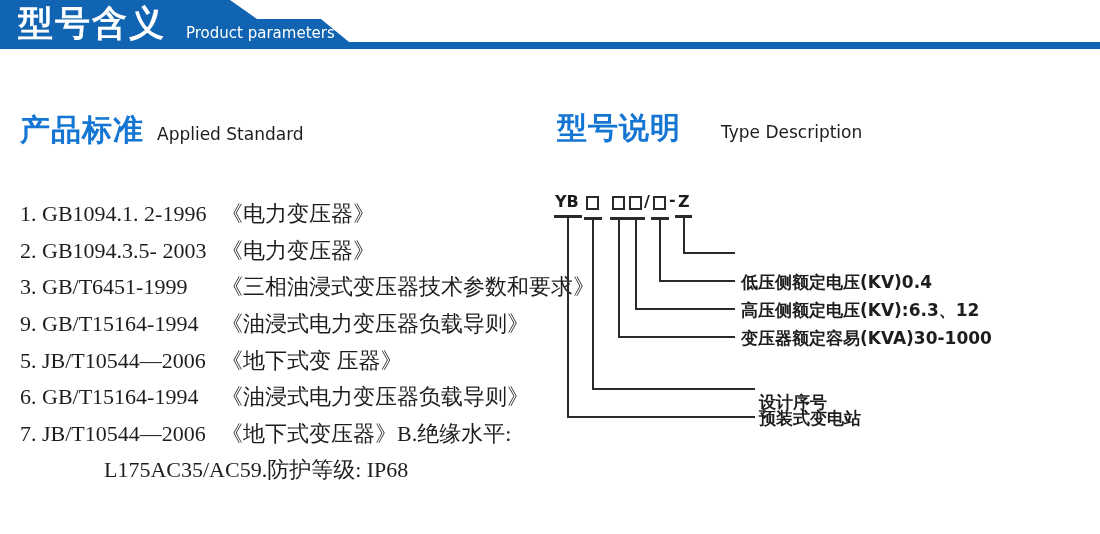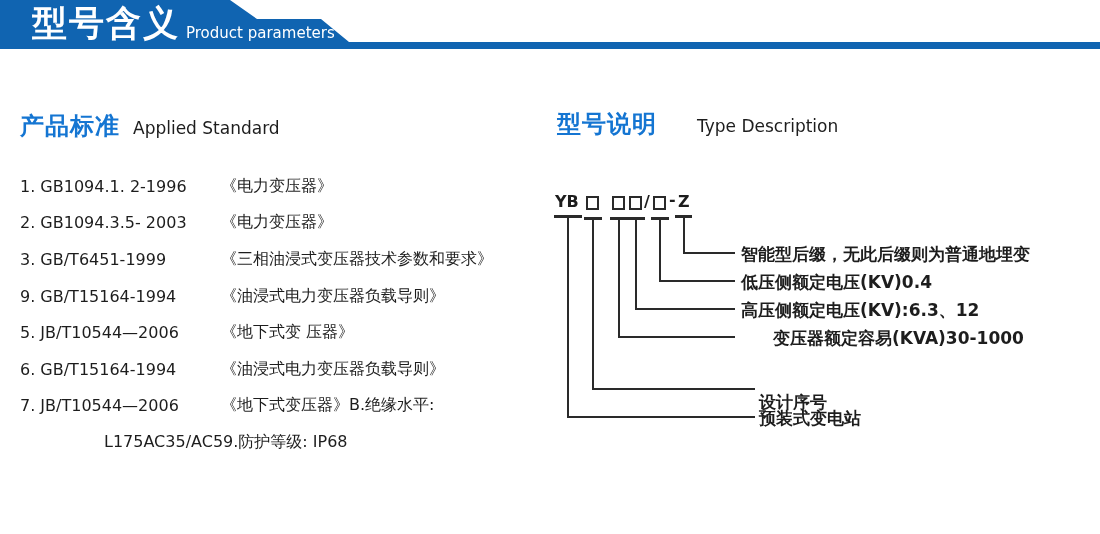--- a/index.html
+++ b/index.html
@@ -9,36 +9,36 @@
     --line:#2a2a2a;
   }
   html,body{margin:0;padding:0;}
   body{font-family:"DejaVu Sans",sans-serif;background:#fff;}
   .page{position:relative;width:1100px;height:534px;background:#fff;overflow:hidden;}
 
   
   .banner-svg{position:absolute;top:0;left:0;display:block;}
   .banner-title{
     position:absolute;top:1px;left:18px;color:#fff;font-size:35px;font-weight:700;
-    letter-spacing:2px;line-height:44px;white-space:nowrap;margin-left:14px;
+    letter-spacing:2px;line-height:44px;white-space:nowrap;
   }
   .banner-sub{
     position:absolute;top:24px;left:186px;color:#fff;font-size:15px;font-weight:400;
     line-height:18px;white-space:nowrap;
   }
 
   
   .section-head{position:absolute;display:flex;align-items:baseline;white-space:nowrap;}
-  .section-head .cn{color:var(--accent-blue);font-size:24px;font-weight:700;letter-spacing:1px;text-align:right;}
+  .section-head .cn{color:var(--accent-blue);font-size:30px;font-weight:700;letter-spacing:1px;text-align:right;}
   .section-head .en{color:var(--ink);font-size:17px;font-weight:400;}
   .head-left{top:110px;left:20px;gap:13px;}
   .head-right{top:108px;left:557px;gap:40px;}
 
   
-  .standards{position:absolute;top:168px;left:20px;color:var(--ink);font-size:16px;}
+  .standards{position:absolute;top:196px;left:20px;color:var(--ink);font-size:22px;font-family:Liberation Serif, serif;}
   .std-row{display:flex;height:36.6px;align-items:center;white-space:nowrap;}
   .std-code{min-width:201px;}
   .std-title{}
   .std-cont{height:36.6px;display:flex;align-items:center;margin-left:84px;white-space:nowrap;}
 
   
   .dg{position:absolute;color:var(--ink);}
   .code-txt{font-size:16px;font-weight:700;line-height:20px;white-space:nowrap;}
   .ph-box{position:absolute;width:13px;height:14px;border:2.5px solid var(--line);background:#fff;box-sizing:border-box;}
   .tick{position:absolute;height:2.5px;background:var(--line);}
@@ -122,20 +122,19 @@
   <div class="vline" style="top:217px;left:659px;height:65px;"></div>
   <div class="vline" style="top:217px;left:683px;height:37px;"></div>
 
   <div class="hline" style="top:252px;left:683px;width:52px;"></div>
   <div class="hline" style="top:280px;left:659px;width:76px;"></div>
   <div class="hline" style="top:308px;left:635px;width:100px;"></div>
   <div class="hline" style="top:336px;left:618px;width:117px;"></div>
   <div class="hline" style="top:388px;left:592px;width:163px;"></div>
   <div class="hline" style="top:416px;left:567px;width:188px;"></div>
 
-  <div class="dg-label" style="top:245px;left:741px;">智能型后缀，无此后缀则为普通地埋变</div>
   <div class="dg-label" style="top:273px;left:741px;">低压侧额定电压(KV)0.4</div>
   <div class="dg-label" style="top:301px;left:741px;">高压侧额定电压(KV):6.3、12</div>
-  <div class="dg-label" style="top:329px;left:741px;margin-left:32px;">变压器额定容易(KVA)30-1000</div>
+  <div class="dg-label" style="top:329px;left:741px;">变压器额定容易(KVA)30-1000</div>
   <div class="dg-label" style="top:393px;left:759px;">设计序号</div>
   <div class="dg-label" style="top:409px;left:759px;">预装式变电站</div>
 
 </div>
 
 </body></html>

